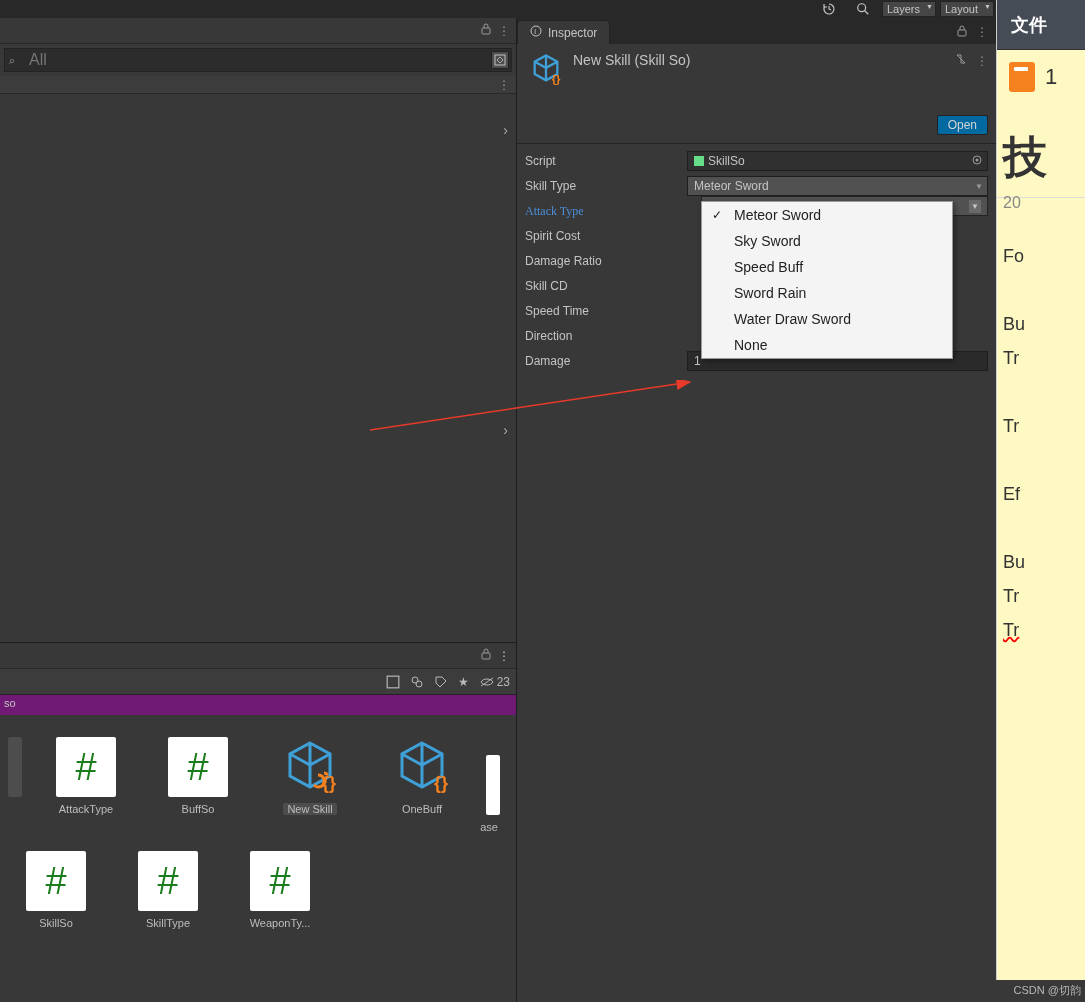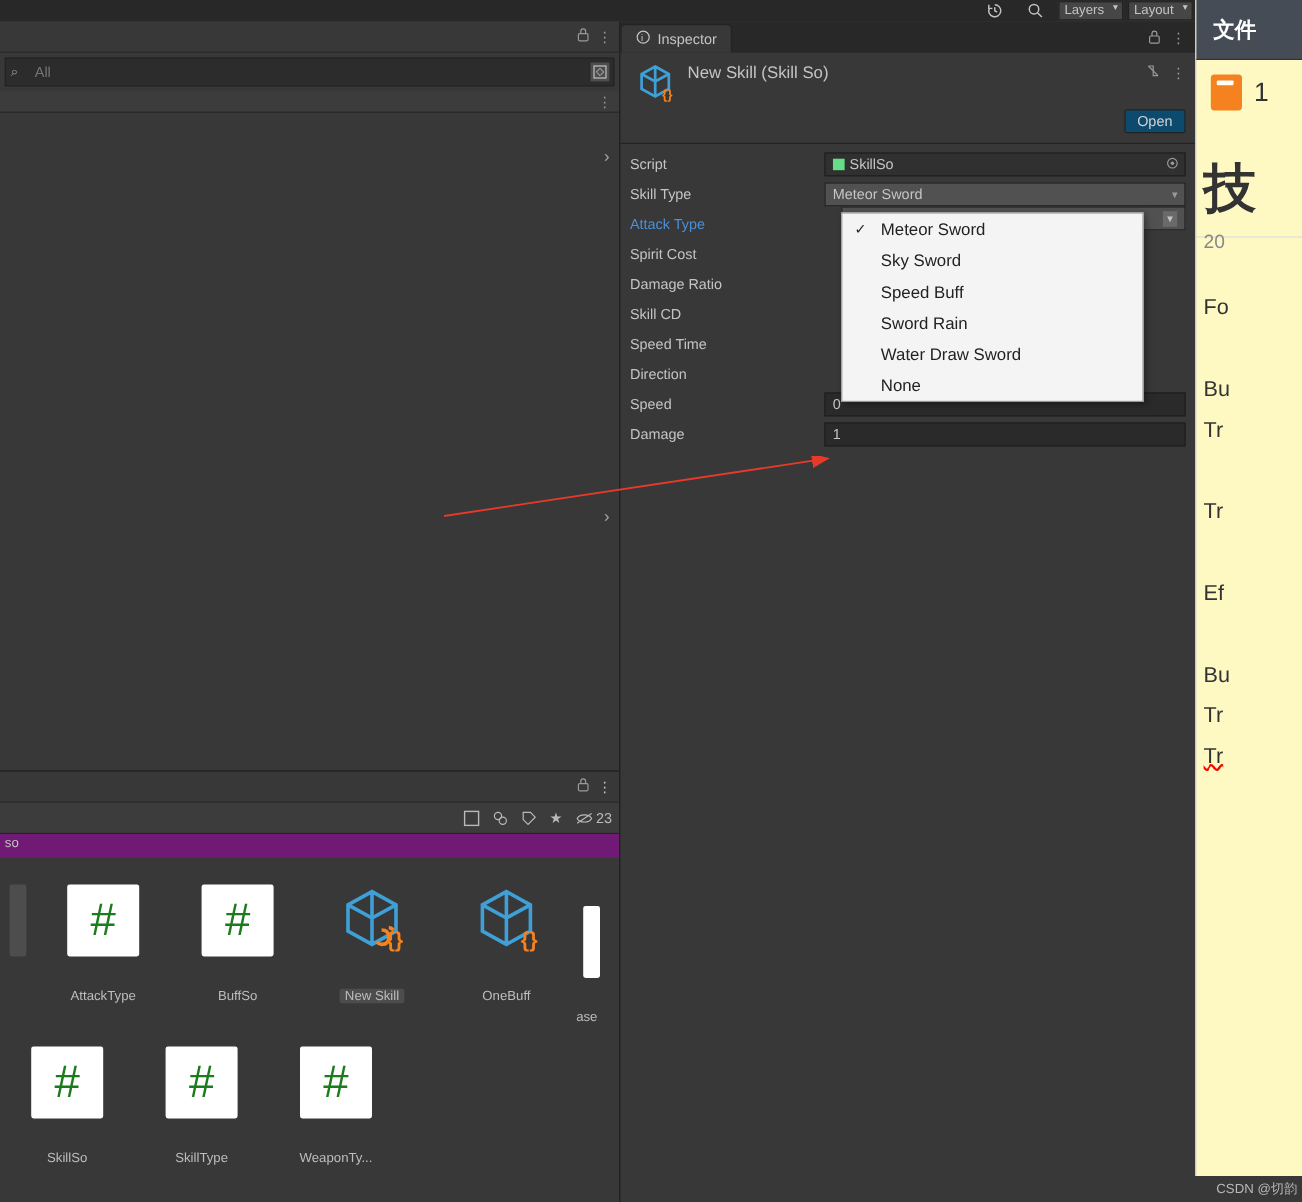--- a/index.html
+++ b/index.html
@@ -10,58 +10,58 @@
 .top-toolbar .tb-btn { width: 30px; height: 16px; display: flex; align-items: center; justify-content: center; color: #c4c4c4; }
 .top-toolbar select { background: #464646; color: #c4c4c4; border: 1px solid #232323; height: 16px; font-size: 11px; padding: 0 14px 0 4px; appearance: none; -webkit-appearance: none; position: relative; }
 .sel-wrap { position: relative; display: inline-block; }
 .sel-wrap::after { content: "▼"; position: absolute; right: 3px; top: 2px; font-size: 7px; color: #c4c4c4; pointer-events: none; }
 
 
 .hierarchy { position: absolute; top: 18px; left: 0; width: 516px; height: 624px; background: #383838; }
 .panel-header { height: 26px; background: #383838; display: flex; justify-content: flex-end; align-items: center; padding-right: 6px; gap: 6px; border-bottom: 1px solid #282828; }
 .panel-header .lock, .panel-header .menu { color: #9a9a9a; font-size: 12px; }
 .search-row { height: 24px; display: flex; align-items: center; background: #2c2c2c; border: 1px solid #232323; margin: 4px 4px; padding: 0 2px; position: relative; }
-.search-row input { flex: 1; background: transparent; border: none; color: #a7a7a7; font-size: 12px; padding-left: 22px; outline: none; }
+.search-row input { flex: 1; background: transparent; border: none; color: #a7a7a7; font-size: 16px; padding-left: 22px; outline: none; }
 .search-row .search-icon { position: absolute; left: 4px; color: #9a9a9a; font-size: 11px; }
 .search-row .expand-btn { width: 18px; height: 18px; background: #4d4d4d; display: flex; align-items: center; justify-content: center; color: #c4c4c4; border: 1px solid #232323; }
 .hierarchy-body { position: relative; height: 560px; }
 .hierarchy-body .expand-arrow { position: absolute; right: 8px; color: #aaa; font-size: 14px; }
 .annot-arrow { position: absolute; left: 370px; top: 286px; pointer-events: none; z-index: 100; }
 
 
 .project { position: absolute; top: 642px; left: 0; width: 516px; height: 360px; background: #383838; border-top: 1px solid #1e1e1e; }
 .proj-header { height: 26px; display: flex; justify-content: flex-end; align-items: center; gap: 6px; padding-right: 6px; border-bottom: 1px solid #282828; }
 .proj-toolbar { height: 26px; display: flex; justify-content: flex-end; align-items: center; gap: 10px; padding-right: 6px; border-bottom: 1px solid #232323; background: #3c3c3c; }
 .proj-toolbar .tb-icon { color: #b9b9b9; font-size: 12px; display: flex; align-items: center; gap: 2px; }
 .proj-title { height: 20px; background: #701a75; padding: 2px 4px; font-size: 11px; color: #c4c4c4; }
 .proj-grid { display: flex; flex-wrap: wrap; gap: 0; padding: 22px 0 0 0; align-content: flex-start; }
 .proj-item { width: 112px; display: flex; flex-direction: column; align-items: center; gap: 6px; }
 .proj-item .thumb { width: 60px; height: 60px; background: #fff; display: flex; align-items: center; justify-content: center; font-size: 38px; color: #1a7c1a; border-radius: 2px; }
 .proj-item .thumb.so { background: transparent; }
-.proj-item .label { font-size: 11px; color: #bdbdbd; text-align: center; max-width: 84px; margin-top: 21px; }
+.proj-item .label { font-size: 11px; color: #bdbdbd; text-align: center; max-width: 84px; }
 .proj-item.selected .label { background: #4d4d4d; padding: 0 4px; border-radius: 2px; }
 .proj-item.first { width: 30px; align-items: center; }
 .proj-item.first .thumb { width: 14px; height: 60px; background: #4d4d4d; }
 .proj-item.first .label { margin-left: -8px; }
 
 
 .inspector { position: absolute; top: 18px; left: 516px; width: 480px; bottom: 0; background: #383838; border-left: 1px solid #1e1e1e; }
 .insp-tabrow { height: 26px; display: flex; align-items: flex-end; background: #282828; }
 .insp-tab { height: 24px; background: #383838; border: 1px solid #232323; border-bottom: none; border-radius: 4px 4px 0 0; padding: 4px 12px; display: flex; align-items: center; gap: 6px; font-size: 12px; }
 .insp-tab-icons { margin-left: auto; display: flex; gap: 8px; padding-right: 8px; color: #9a9a9a; align-items: center; height: 24px; }
 .insp-header { display: flex; align-items: flex-start; padding: 8px 8px 0 12px; gap: 10px; }
 .insp-header .title { font-size: 14px; color: #c4c4c4; text-align: right; }
 .insp-header .hdr-icons { margin-left: auto; display: flex; gap: 8px; color: #9a9a9a; align-items: center; }
 .open-row { display: flex; justify-content: flex-end; padding: 2px 8px 8px 8px; }
-.open-btn { background: #0c4a6e; border: 1px solid #232323; color: #d4d4d4; padding: 2px 10px; font-size: 12px; border-radius: 2px; }
+.open-btn { background: #0369a1; border: 1px solid #232323; color: #d4d4d4; padding: 2px 10px; font-size: 12px; border-radius: 2px; margin-top: 24px; }
 .insp-sep { height: 1px; background: #232323; }
 .insp-fields { padding: 6px 8px; display: flex; flex-direction: column; gap: 3px; position: relative; }
 .field-row { display: flex; align-items: center; height: 22px; }
 .field-row .label { width: 162px; font-size: 12px; color: #c4c4c4; }
-.field-row .label.link { color: #4b8fd7; }
+.field-row .label.link { color: #4b8fd7; font-family: Liberation Serif, serif; }
 .field-row .value { flex: 1; height: 20px; background: #2a2a2a; border: 1px solid #1e1e1e; color: #c4c4c4; font-size: 12px; padding: 0 6px; display: flex; align-items: center; position: relative; }
 .field-row .value.obj { background: #303030; }
 .field-row .value .dd-arrow { position: absolute; right: 4px; font-size: 8px; color: #9a9a9a; }
 .field-row .value .obj-dot { position: absolute; right: 4px; }
 
 
 .dropdown { position: absolute; left: 184px; top: 57px; width: 252px; background: #f4f4f4; border: 1px solid #999; color: #222; z-index: 50; box-shadow: 2px 2px 6px rgba(0,0,0,0.4); }
 .dropdown .dd-item { height: 26px; display: flex; align-items: center; padding: 0 10px 0 32px; font-size: 14px; position: relative; }
 .dropdown .dd-item .check { position: absolute; left: 10px; font-size: 12px; }
 .dd-trigger { position: absolute; left: 184px; top: 52px; right: 8px; height: 20px; background: #515151; border: 1px solid #232323; display: flex; align-items: center; padding: 0 6px; justify-content: flex-end; }
@@ -310,26 +310,20 @@
       <div class="label">Skill CD</div>
       <div class="value" style="visibility:hidden;"></div>
     </div>
     <div class="field-row">
       <div class="label">Speed Time</div>
       <div class="value" style="visibility:hidden;"></div>
     </div>
     <div class="field-row">
       <div class="label">Direction</div>
       <div class="value" style="visibility:hidden;"></div>
-    </div>
-    <div class="field-row">
-      <div class="label">Speed</div>
-      <div class="value">
-          <span>0</span>
-        </div>
     </div>
     <div class="field-row">
       <div class="label">Damage</div>
       <div class="value">
           <span>1</span>
         </div>
     </div>
 
     <div class="dropdown">
       <div class="dd-item">

